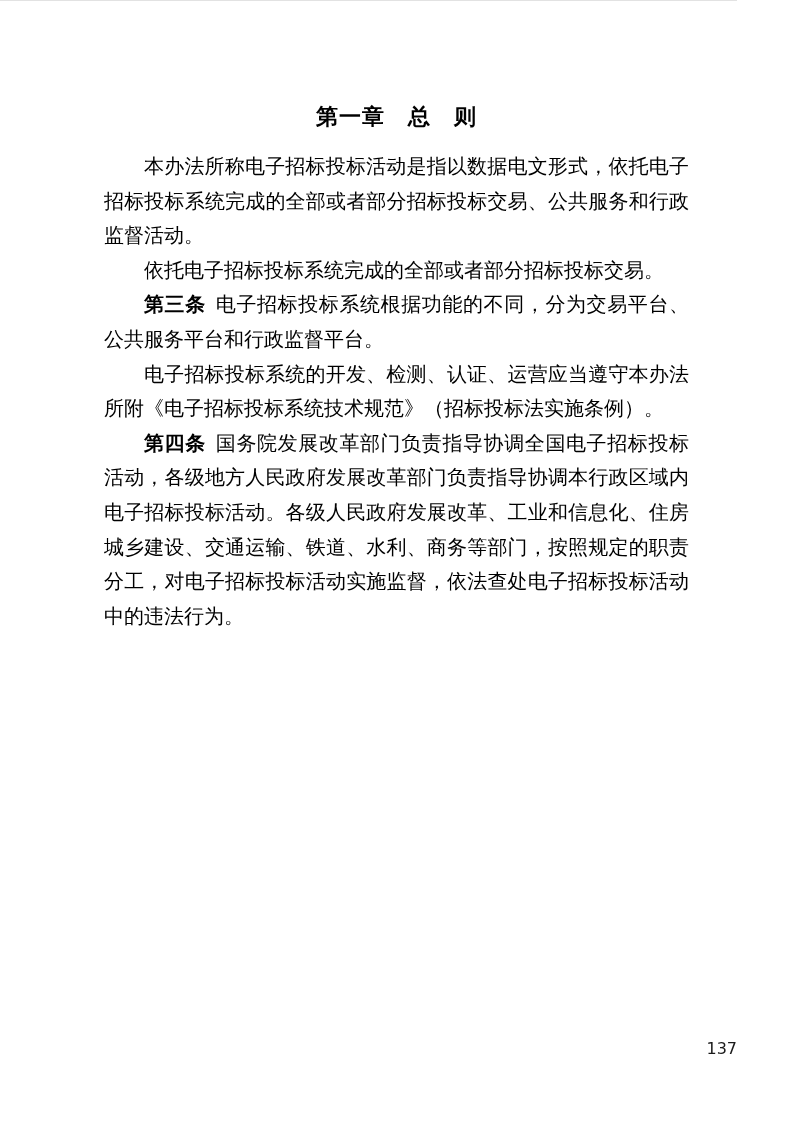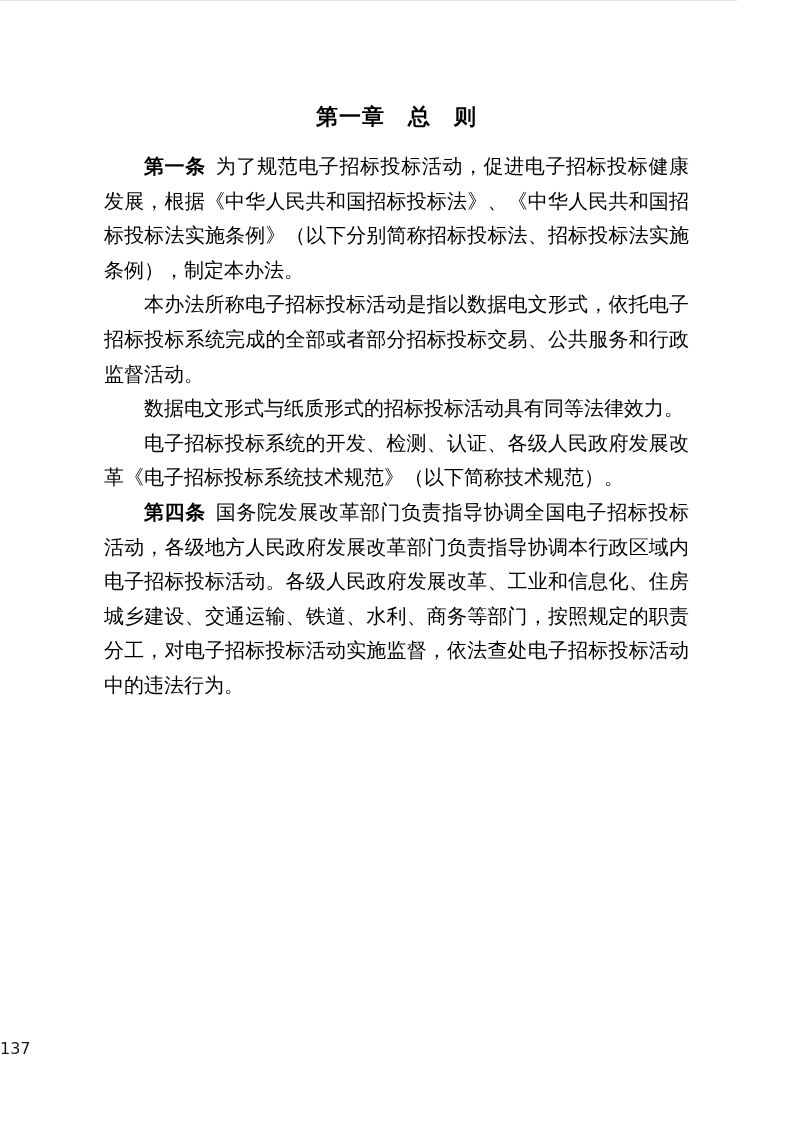--- a/index.html
+++ b/index.html
@@ -41,43 +41,43 @@
     font-weight: bold;
   }
   .lead:not(:empty) {
     margin-right: 0.5em;
   }
   .page-number {
     position: absolute;
     top: 1038px;
     left: 0;
     width: 100%;
-    text-align: left;
+    text-align: right;
     font-family: "DejaVu Sans", "Liberation Sans", sans-serif;
     font-size: 16px;
     color: #1a1a1a;
   }
 </style>
 </head>
 <body>
 
 <div class="page">
   <div class="content">
 
     <div class="chapter-title">第一章　总　则</div>
 
-    <p class="para"><span class="lead">第一条</span><span>为了规范电子招标投标活动，促进电子招标投标健康发展，根据《中华人民共和国招标投标法》、《中华人民共和国招标投标法实施条例》（以下分别简称招标投标法、招标投标法实施条例），制定本办法。</span></p>
 
 
     <p class="para"><span class="lead"></span><span>本办法所称电子招标投标活动是指以数据电文形式，依托电子招标投标系统完成的全部或者部分招标投标交易、公共服务和行政监督活动。</span></p>
 
-    <p class="para"><span class="lead"></span><span>数据电文形式与纸质形式的招标投标活动具有同等法律效力。</span></p>
+    <p class="para"><span class="lead"></span><span>依托电子招标投标系统完成的全部或者部分招标投标交易。</span></p>
+
+    <p class="para"><span class="lead">第三条</span><span>电子招标投标系统根据功能的不同，分为交易平台、公共服务平台和行政监督平台。</span></p>
 
 
-
-    <p class="para"><span class="lead"></span><span>电子招标投标系统的开发、检测、认证、各级人民政府发展改革《电子招标投标系统技术规范》（以下简称技术规范）。</span></p>
+    <p class="para"><span class="lead"></span><span>电子招标投标系统的开发、检测、认证、运营应当遵守本办法所附《电子招标投标系统技术规范》（招标投标法实施条例）。</span></p>
 
     <p class="para"><span class="lead">第四条</span><span>国务院发展改革部门负责指导协调全国电子招标投标活动，各级地方人民政府发展改革部门负责指导协调本行政区域内电子招标投标活动。各级人民政府发展改革、工业和信息化、住房城乡建设、交通运输、铁道、水利、商务等部门，按照规定的职责分工，对电子招标投标活动实施监督，依法查处电子招标投标活动中的违法行为。</span></p>
 
   </div>
 
   <div class="page-number">137</div>
 </div>
 
 </body></html>

